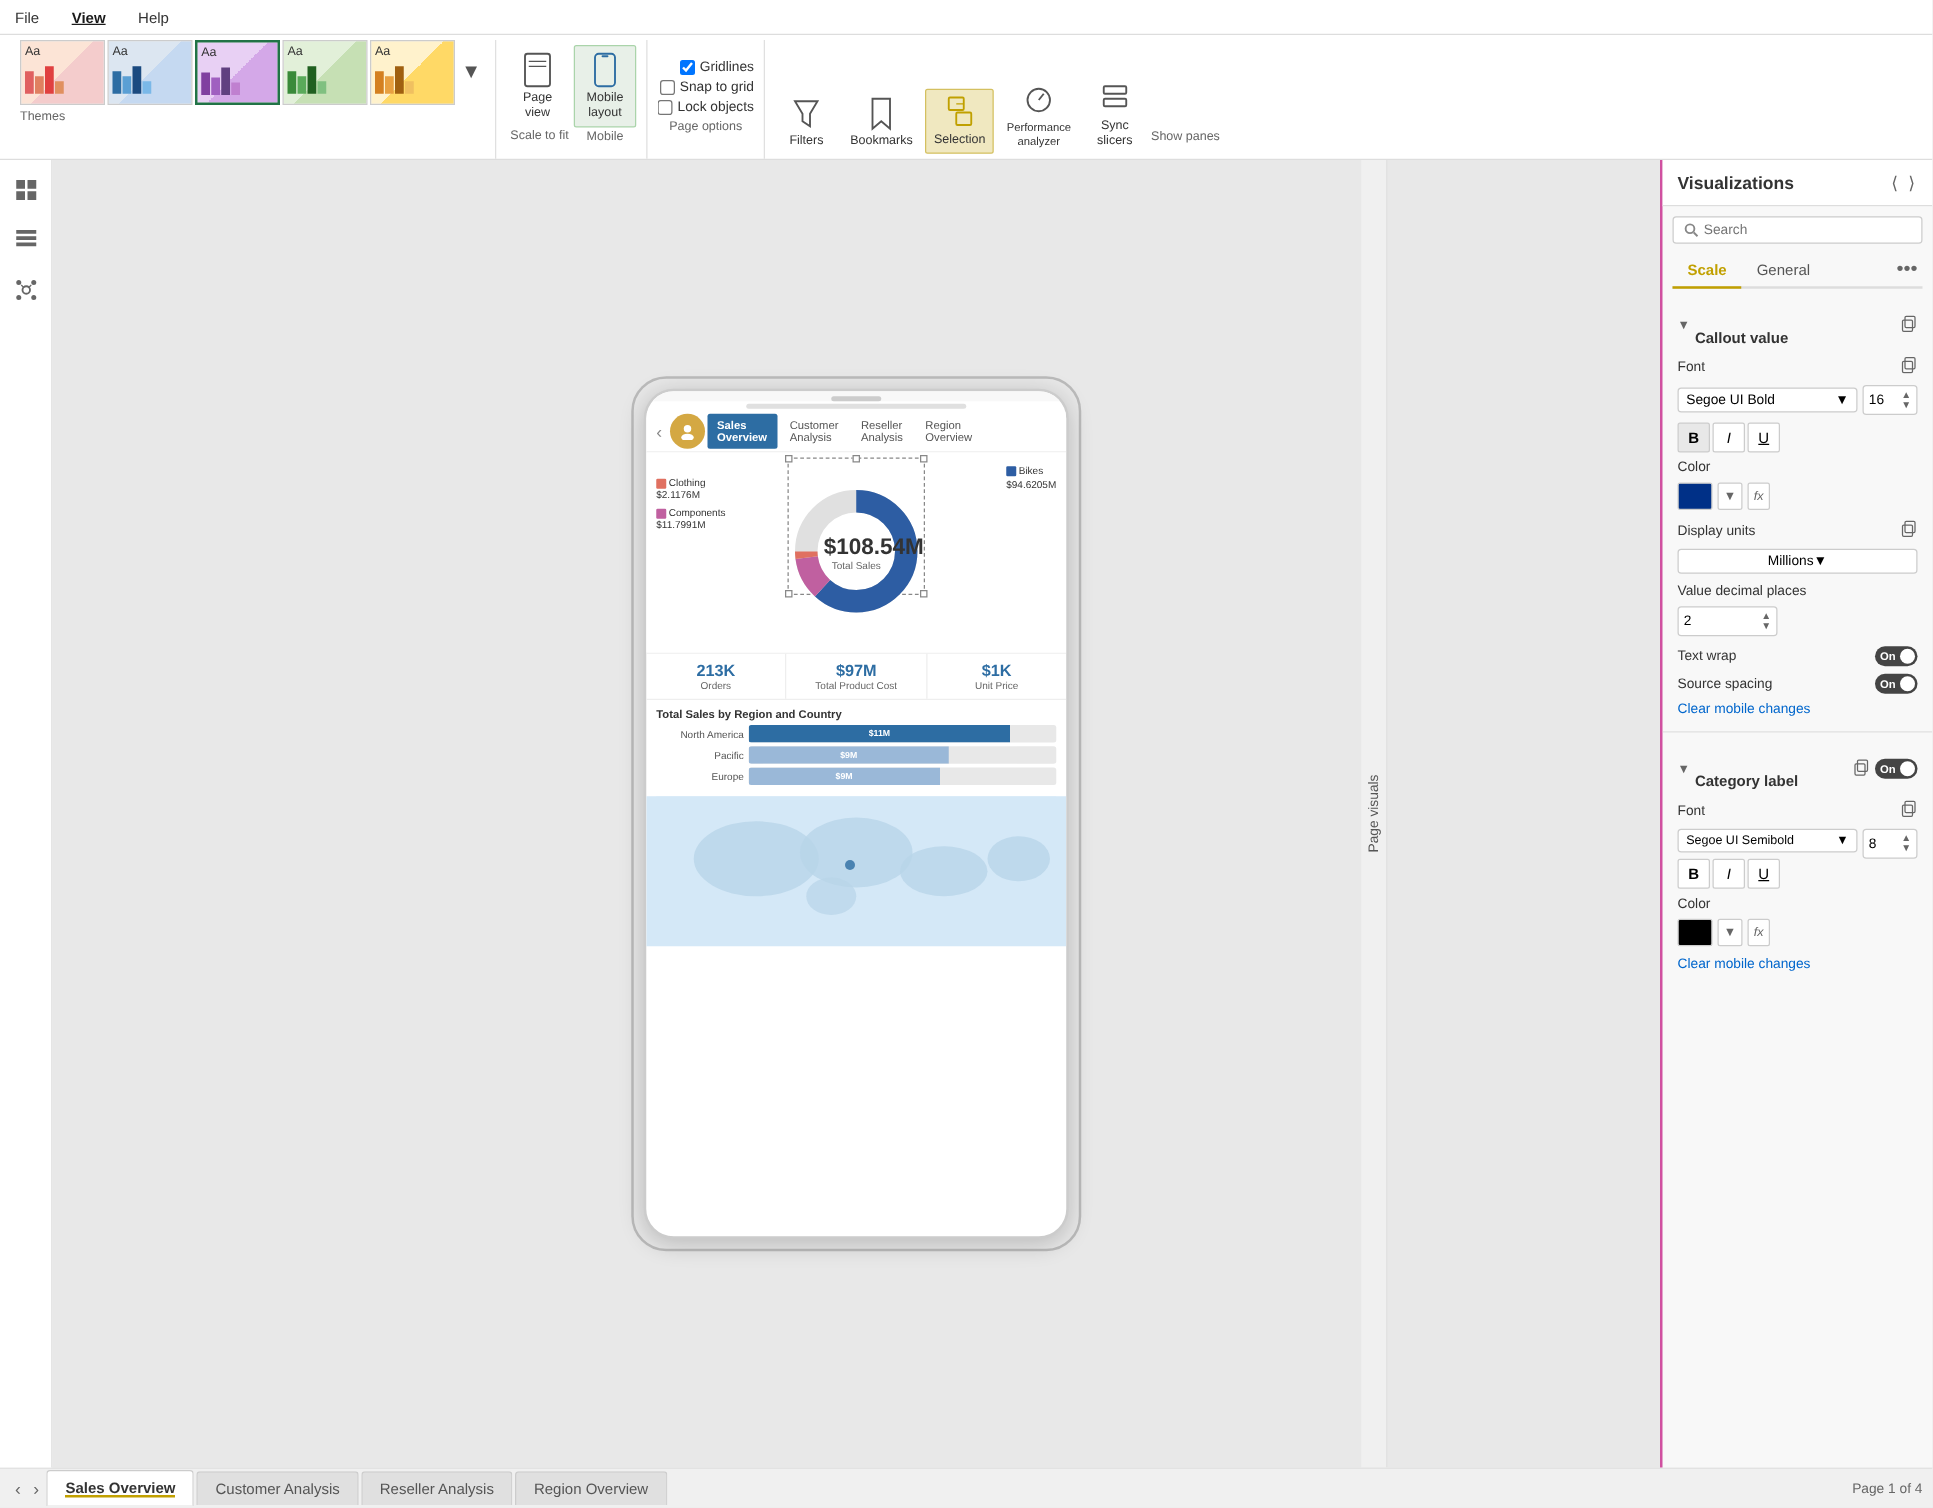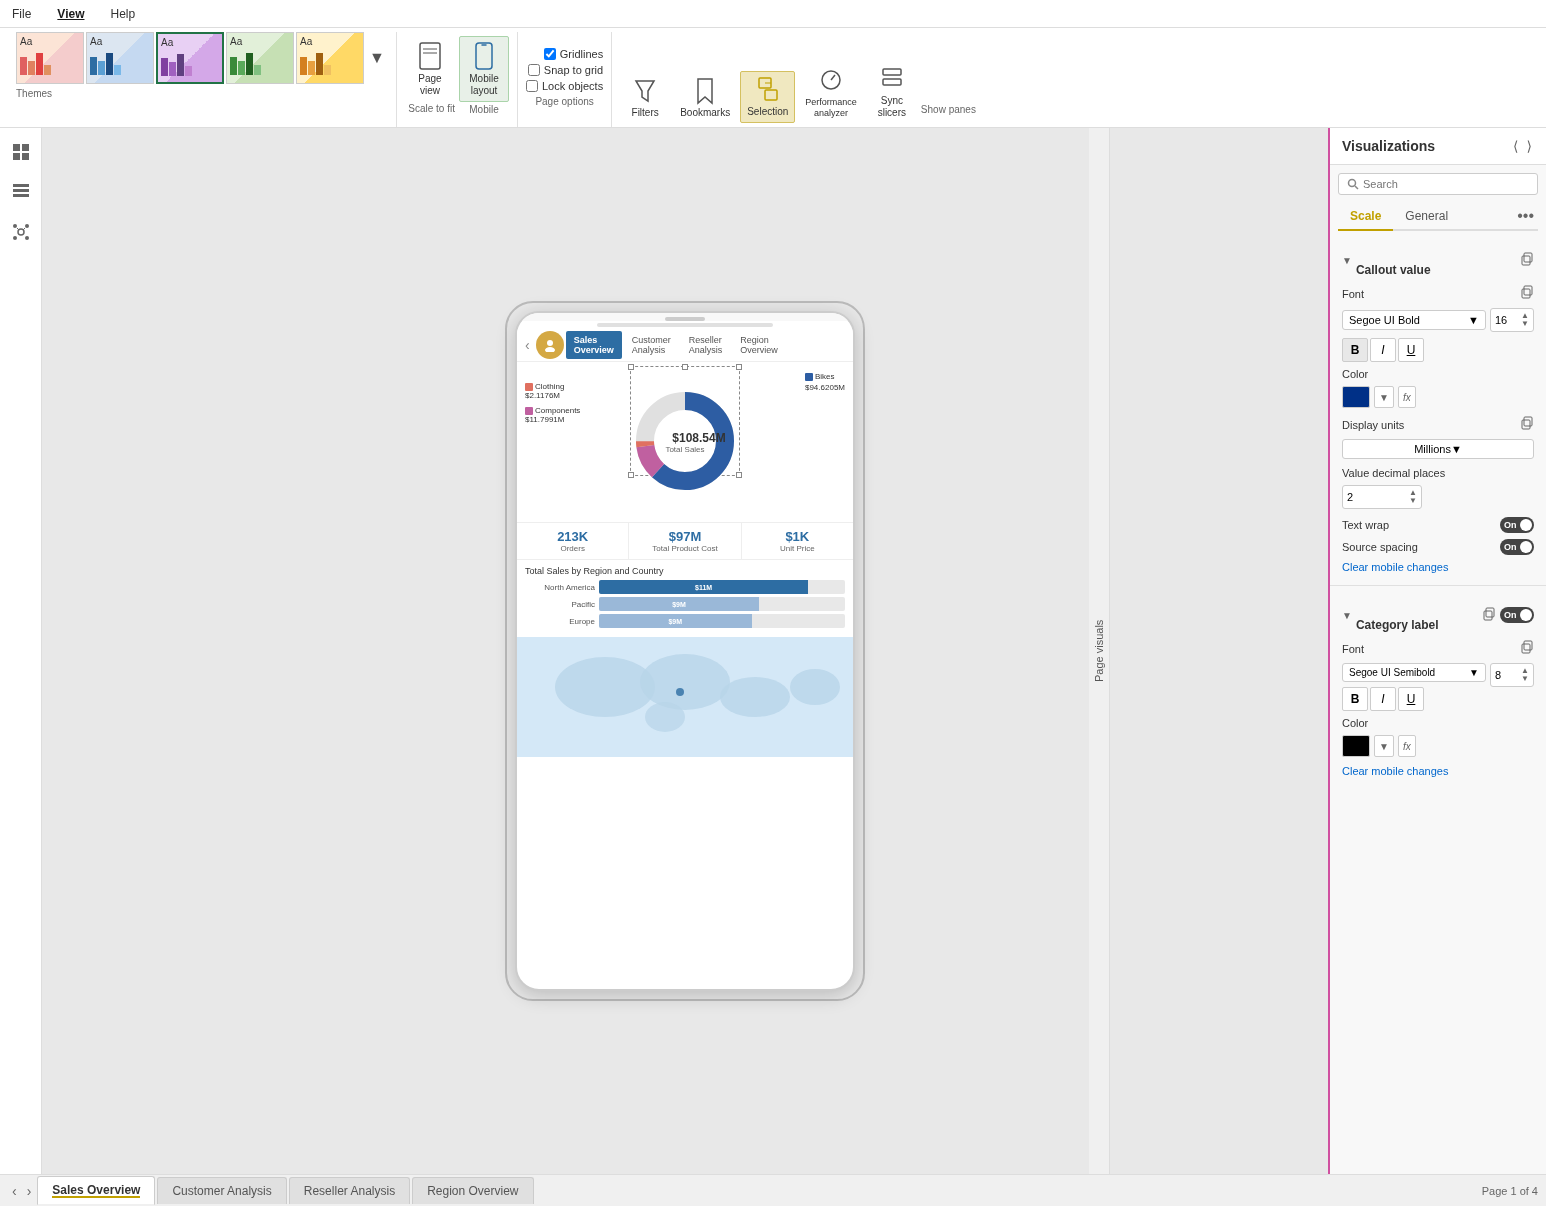--- a/index.html
+++ b/index.html
@@ -98,21 +98,21 @@
 
     
     .stats-row { display: flex; text-align: center; border-top: 1px solid #eee; border-bottom: 1px solid #eee; }
     .stat-item { flex: 1; padding: 6px 2px; border-right: 1px solid #eee; }
     .stat-item:last-child { border-right: none; }
     .stat-value { font-size: 13px; font-weight: bold; color: #2d6da3; }
     .stat-label { font-size: 8px; color: #666; }
 
     
     .bar-chart-section { padding: 6px 8px; }
-    .bar-chart-title { font-size: 9px; font-weight: normal; color: #333; margin-bottom: 4px; }
+    .bar-chart-title { font-size: 9px; font-weight: bold; color: #333; margin-bottom: 4px; }
     .bar-row { display: flex; align-items: center; margin-bottom: 3px; gap: 4px; }
     .bar-label { font-size: 8px; color: #555; width: 70px; text-align: right; }
     .bar-container { flex: 1; height: 14px; background: #e8e8e8; border-radius: 2px; position: relative; overflow: hidden; }
     .bar-fill { height: 100%; background: #2d6da3; display: flex; align-items: center; justify-content: center; }
     .bar-fill.light { background: #9ab8d8; }
     .bar-value { font-size: 7px; color: #fff; font-weight: bold; }
 
     
     .map-area { height: 120px; background: #d4e8f7; position: relative; overflow: hidden; }
 
@@ -236,21 +236,21 @@
       background: #f0f0f0; border-left: 1px solid #ddd; font-size: 11px; color: #555;
       padding: 8px 4px; cursor: pointer; display: flex; align-items: center;
     }
 
     
     .donut-chart-container { position: relative; display: inline-block; }
     .donut-center-text {
       position: absolute; top: 50%; left: 50%; transform: translate(-50%, -50%);
       text-align: center;
     }
-    .donut-center-value { font-size: 12px; font-weight: bold; color: #333; margin-left: 28px; }
+    .donut-center-value { font-size: 18px; font-weight: bold; color: #333; margin-left: 28px; }
     .donut-center-label { font-size: 8px; color: #666; }
 
     .chart-legend { position: absolute; right: 8px; top: 10px; font-size: 8px; color: #333; }
     .chart-legend-item { display: flex; align-items: center; gap: 2px; margin-bottom: 2px; }
 
     .left-legend { position: absolute; left: 8px; top: 20px; font-size: 8px; color: #333; }
     .left-legend-item { margin-bottom: 6px; }
 
     .mobile-outer { border: 2px solid #bbb; border-radius: 28px; padding: 8px; background: #e8e8e8; }
 

